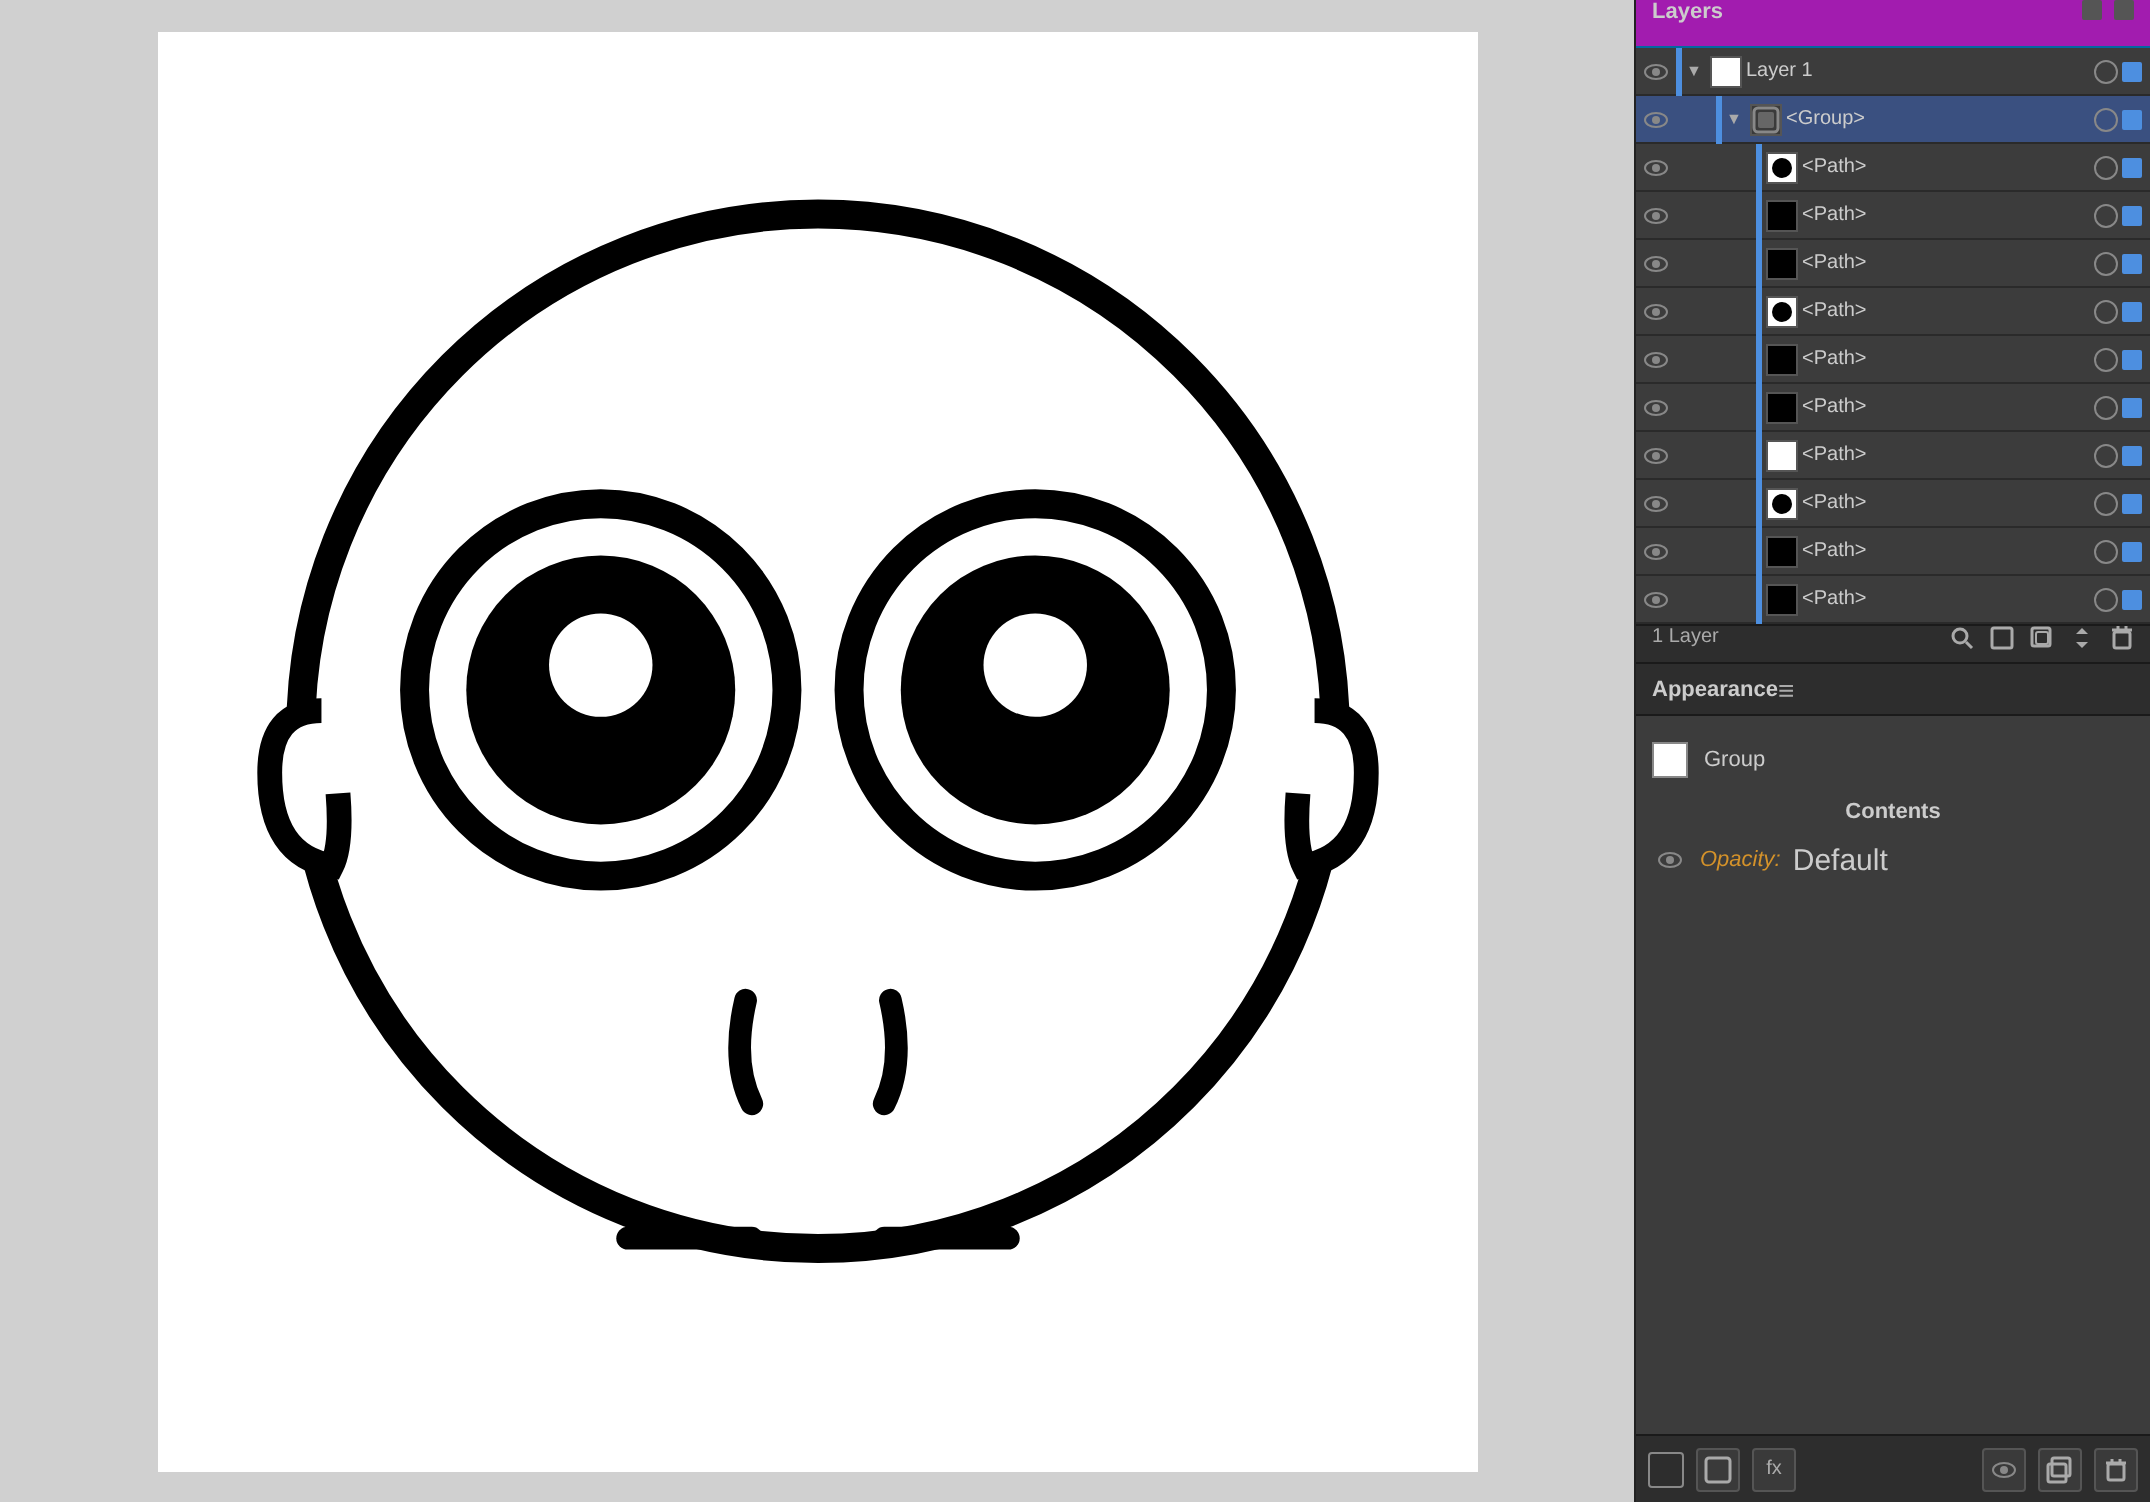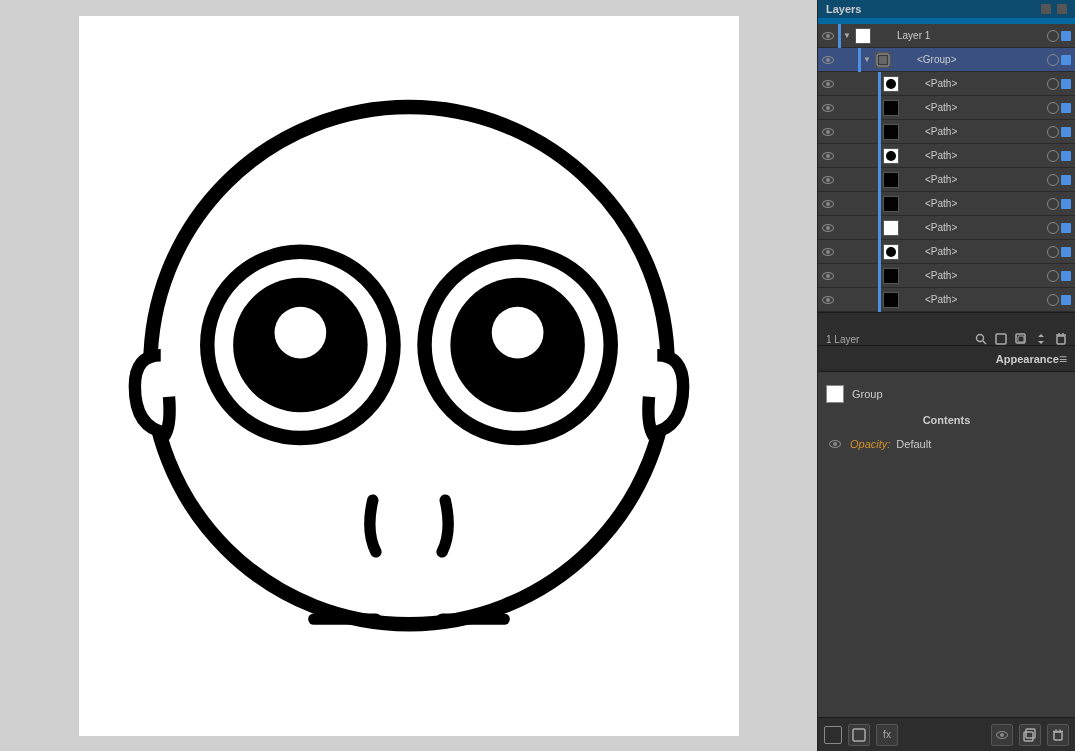--- a/index.html
+++ b/index.html
@@ -42,27 +42,27 @@
       width: 258px;
       height: 751px;
       background: #3c3c3c;
       display: flex;
       flex-direction: column;
       border-left: 1px solid #222;
     }
 
     
     .panel-titlebar {
-      background: #0c4a6e;
+      background: #a21caf;
       height: 24px;
       display: flex;
-      align-items: center;
+      align-items: flex-start;
       justify-content: space-between;
       padding: 0 8px;
-      border-bottom: 6px solid #0369a1;
+      border-bottom: 1px solid #0369a1;
     }
 
     .panel-title-text {
       color: #cccccc;
       font-size: 11px;
       font-weight: bold;
     }
 
     .panel-title-controls {
       display: flex;
@@ -149,21 +149,20 @@
       background: #fff;
     }
 
     .layer-name {
       color: #cccccc;
       font-size: 10px;
       flex: 1;
       overflow: hidden;
       text-overflow: ellipsis;
       white-space: nowrap;
-      margin-left: 24px;
     }
 
     .layer-icons-right {
       display: flex;
       align-items: center;
       gap: 2px;
       padding-right: 4px;
     }
 
     .layer-circle-icon {
@@ -177,24 +176,24 @@
     .layer-square-icon {
       width: 10px;
       height: 10px;
       background: #4d8fe0;
       flex-shrink: 0;
       border-radius: 1px;
     }
 
     
     .layers-bottom-bar {
-      height: 34px;
+      height: 20px;
       background: #2d2d2d;
       display: flex;
-      align-items: flex-end;
+      align-items: flex-start;
       justify-content: space-between;
       padding: 0 8px;
       border-top: 1px solid #1a1a1a;
       border-bottom: 1px solid #1a1a1a;
     }
 
     .layers-count {
       color: #aaa;
       font-size: 10px;
     }
@@ -219,21 +218,21 @@
       background: #3c3c3c;
       display: flex;
       flex-direction: column;
     }
 
     .appearance-titlebar {
       height: 26px;
       background: #2d2d2d;
       display: flex;
       align-items: center;
-      justify-content: flex-end;
+      justify-content: flex-start;
       padding: 0 8px;
       border-bottom: 1px solid #1a1a1a;
     }
 
     .appearance-title-text {
       color: #cccccc;
       font-size: 11px;
       font-weight: bold;
     }
 
@@ -315,21 +314,21 @@
     }
 
     .opacity-label {
       color: #d4922a;
       font-size: 11px;
       font-style: italic;
     }
 
     .opacity-value {
       color: #cccccc;
-      font-size: 11px;
+      font-size: 15px;
     }
 
     
     .bottom-toolbar {
       height: 34px;
       background: #2d2d2d;
       display: flex;
       align-items: center;
       padding: 0 6px;
       gap: 6px;

